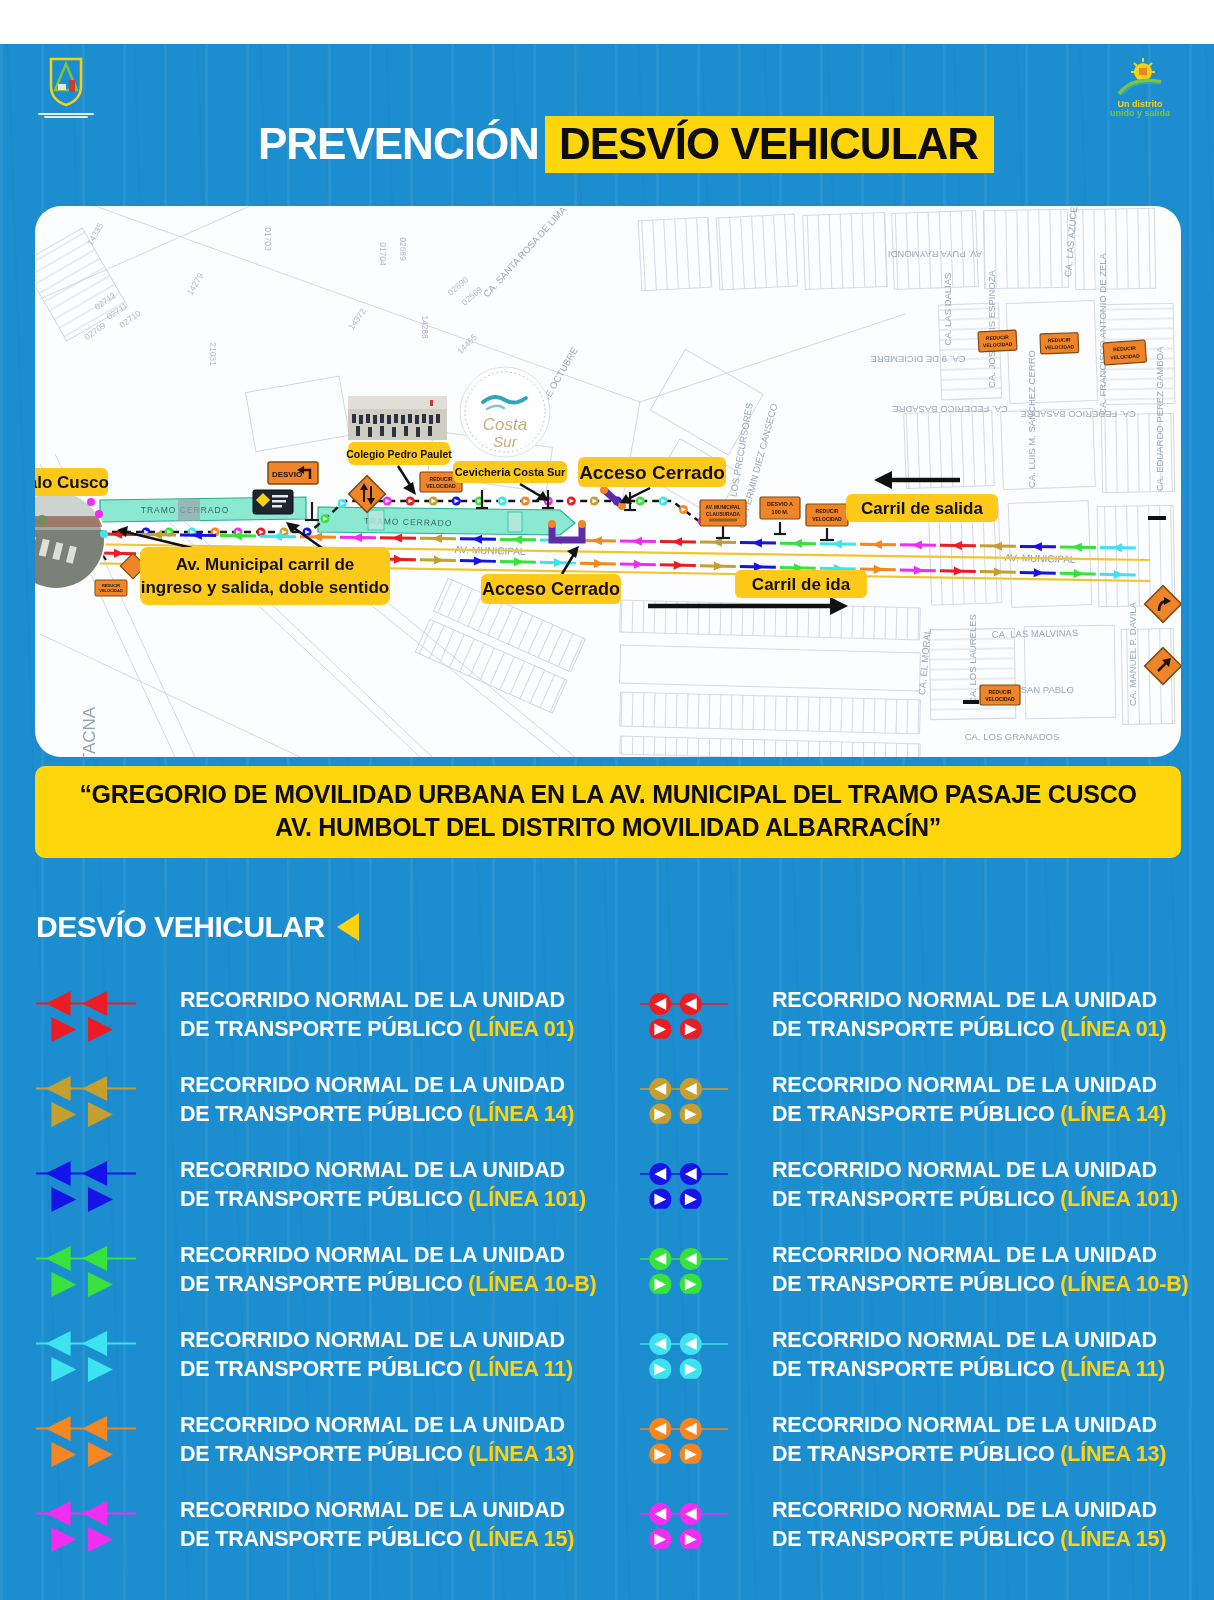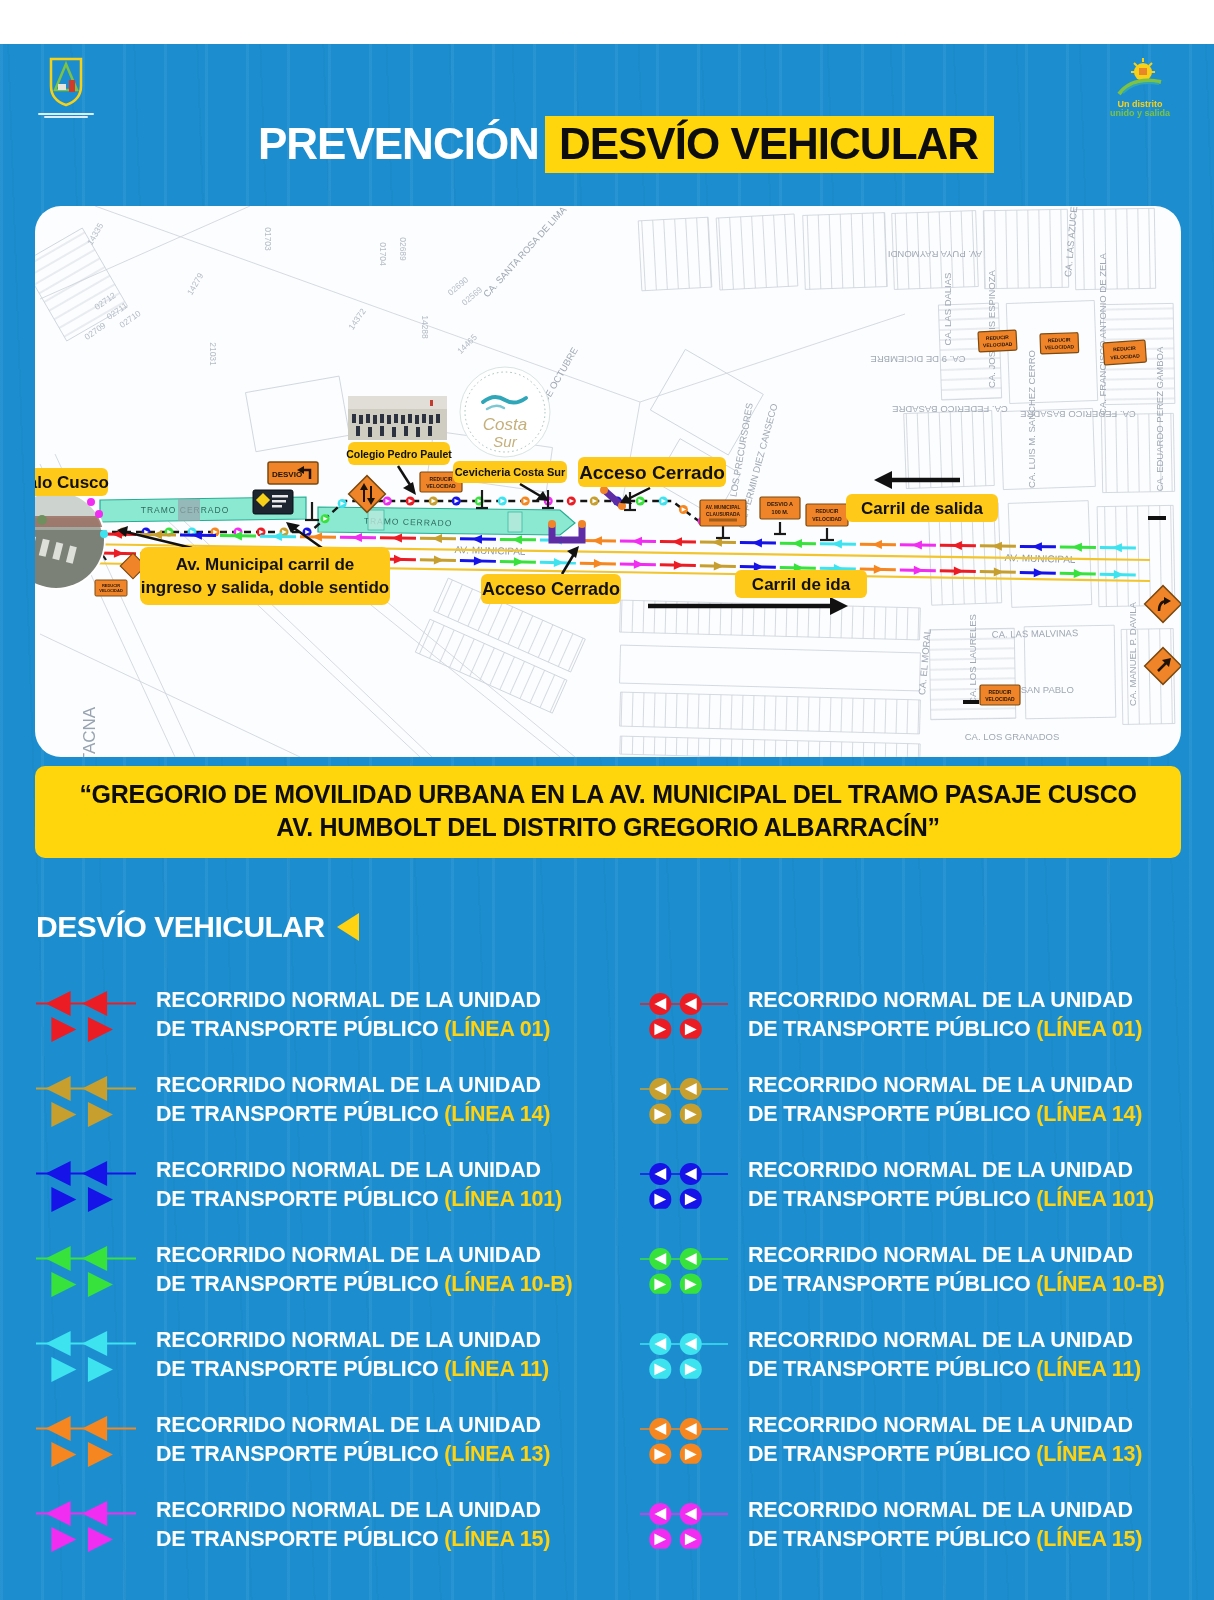--- a/index.html
+++ b/index.html
@@ -27,21 +27,21 @@
   
   .banner{position:absolute;top:722px;left:35px;width:1146px;box-sizing:border-box;
     background:#FFD60B;border-radius:10px;padding:12px 10px 14px 10px;text-align:center;
     color:#0d0d0d;font-weight:900;font-size:25px;line-height:1.32;letter-spacing:-0.3px;}
   
   .legend{position:absolute;top:860px;left:0;width:1214px;}
   .lheaders{display:flex;justify-content:space-between;align-items:center;padding:0 38px 0 36px;height:46px;}
   .lheader{display:flex;align-items:center;gap:12px;color:#fff;font-weight:900;font-size:30px;letter-spacing:-0.5px;}
   .lrows{margin-top:22px;display:grid;grid-template-columns:570px 570px;column-gap:34px;
     grid-auto-rows:85px;align-items:center;padding-left:36px;}
-  .lrow{display:flex;align-items:center;gap:20px;}
+  .lrow{display:flex;align-items:center;gap:44px;}
   .lrow p{margin:0;color:#fff;font-weight:900;font-size:21.5px;line-height:1.32;letter-spacing:-0.2px;white-space:nowrap;}
   .badge{color:#FFD311;}
   .licon{flex:0 0 auto;}
 </style>
 </head>
 <body>
 
 <div class="page">
 
   <div class="logo logo-left">
@@ -603,21 +603,21 @@
           <text x="265" y="366" font-size="17" text-anchor="middle">Av. Municipal carril de</text>
           <text x="265" y="389" font-size="17" text-anchor="middle">ingreso y salida, doble sentido</text>
         </g>
       </g>
     </g>
   </svg>
   </div>
 
   <div class="banner">
     <div>“GREGORIO DE MOVILIDAD URBANA EN LA AV. MUNICIPAL DEL TRAMO PASAJE CUSCO</div>
-    <div>AV. HUMBOLT DEL DISTRITO GREGORIO ALBARRACÍN”</div>
+    <div>AV. HUMBOLT DEL DISTRITO MOVILIDAD ALBARRACÍN”</div>
   </div>
 
   <div class="legend">
     <svg width="0" height="0" style="position:absolute">
       <defs>
         <symbol id="tri-arrows" viewBox="0 0 104 56">
           <line x1="0" y1="16" x2="104" y2="16" stroke="currentColor" stroke-width="2"></line>
           <polygon points="36,3 36,29 10,16" fill="currentColor"></polygon>
           <polygon points="74,3 74,29 48,16" fill="currentColor"></polygon>
           <polygon points="16,30 16,56 42,43" fill="currentColor"></polygon>

